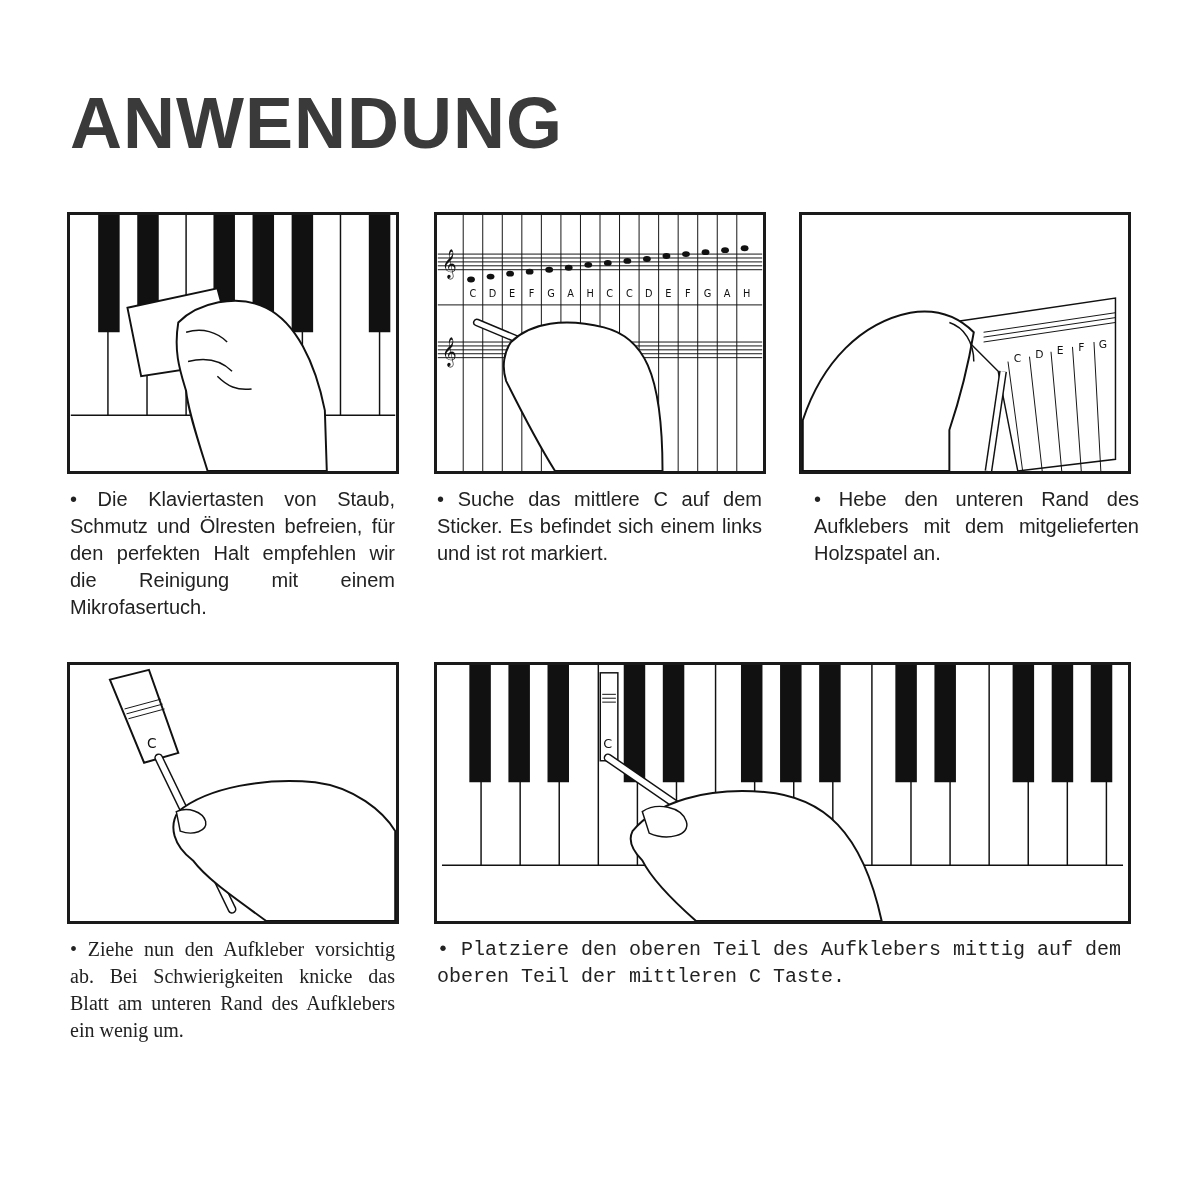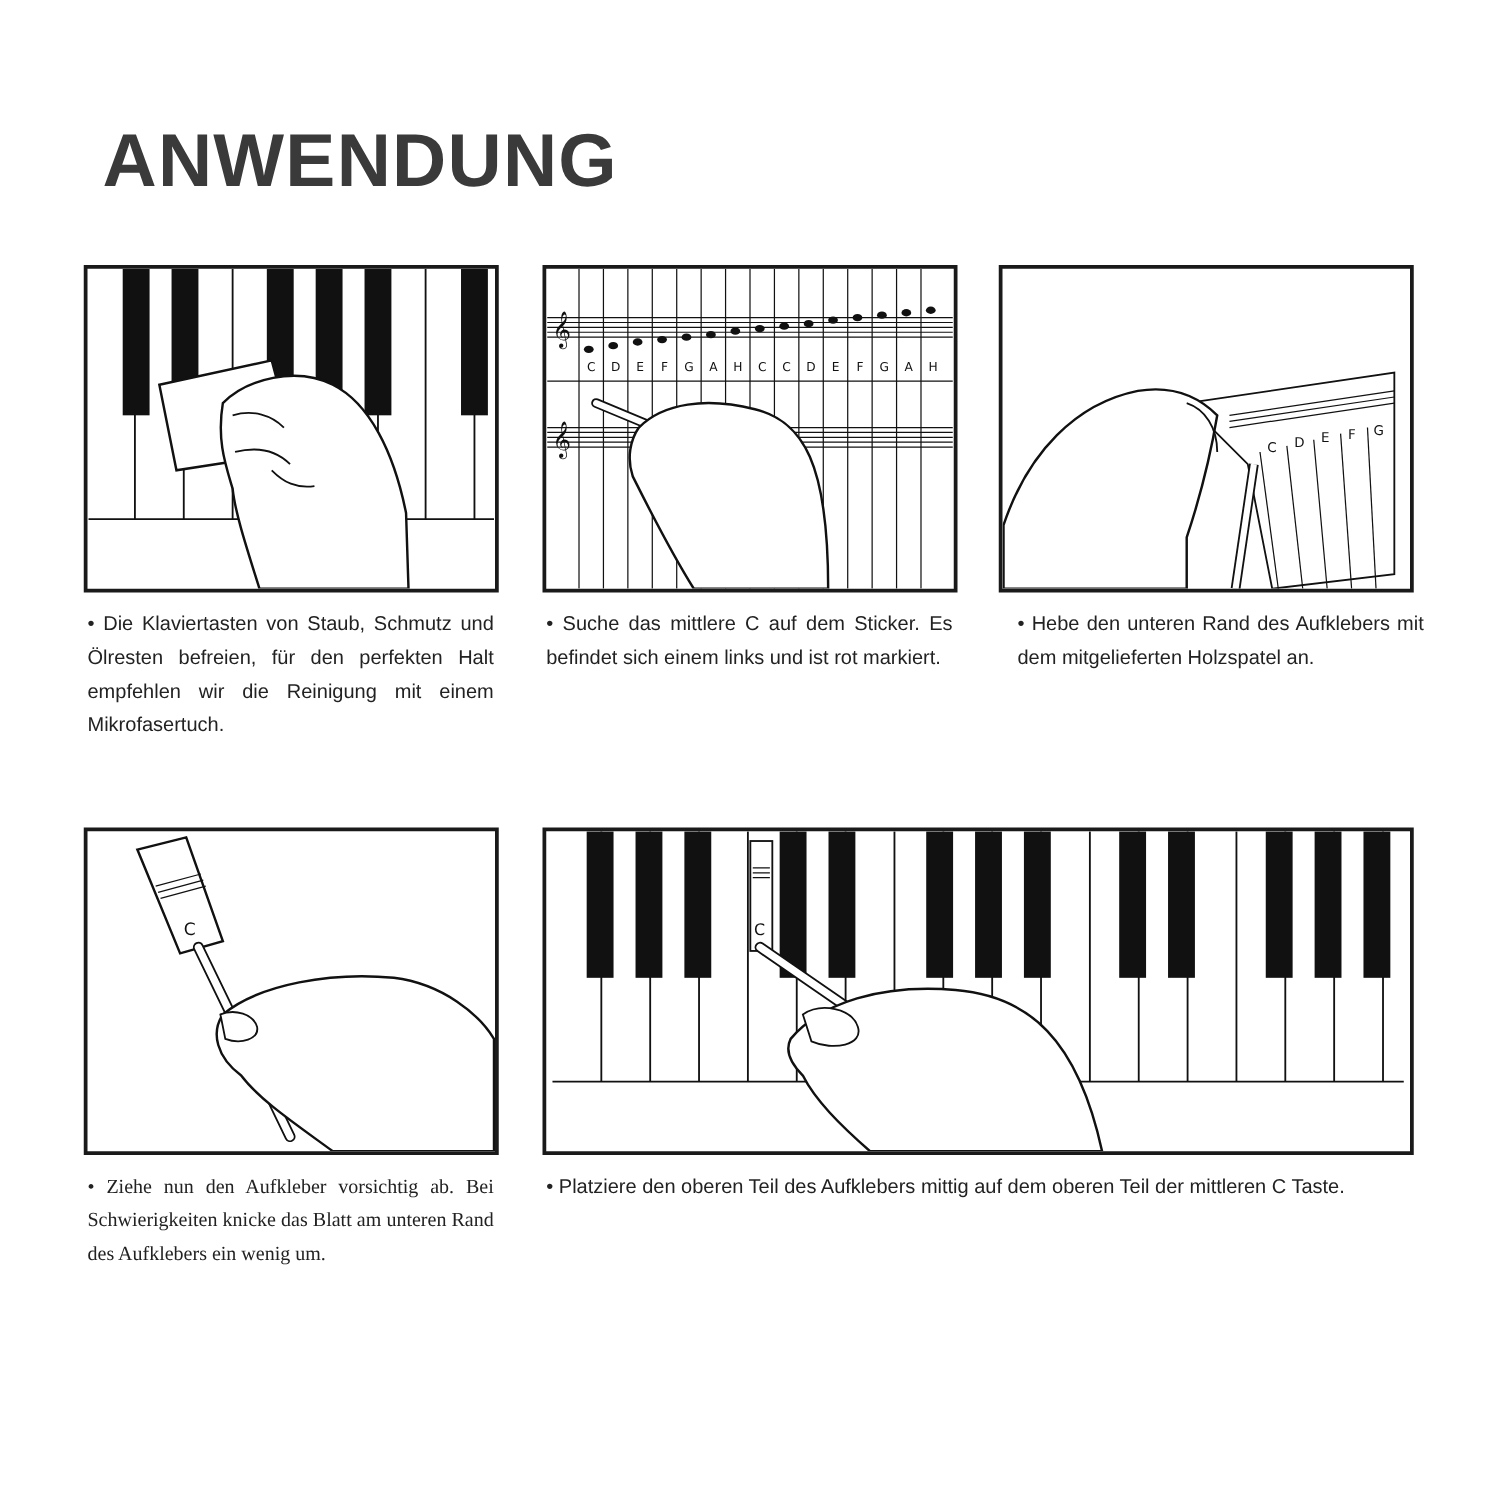--- a/index.html
+++ b/index.html
@@ -1,22 +1,22 @@
 <!DOCTYPE html>
 <html><head>
 <meta charset="utf-8">
 <style>
   html, body { margin: 0; padding: 0; background: #ffffff; }
   body { width: 1200px; height: 1200px; position: relative; overflow: hidden; font-family: "Liberation Sans", sans-serif; color: #222; }
-  .title { position: absolute; left: 66px; top: 78px; font-size: 60px; font-weight: bold; color: #3a3a3a; letter-spacing: 1px; margin: 16px; }
+  .title { position: absolute; left: 66px; top: 78px; font-size: 72px; font-weight: bold; color: #3a3a3a; letter-spacing: 1px; margin: 4px; }
   .panel { position: absolute; border: 3px solid #1a1a1a; background: #fff; box-sizing: border-box; overflow: hidden; }
   .panel svg { width: 100%; height: 100%; display: block; }
-  .caption { position: absolute; font-size: 16px; line-height: 27px; color: #222; text-align: justify; }
+  .caption { position: absolute; font-size: 20px; line-height: 27px; color: #222; text-align: justify; }
   .caption p { margin: 0; }
-  .caption.left { text-align: left; }
+  .caption.left { text-align: left; font-family: Liberation Mono, monospace; }
 </style>
 </head>
 <body>
 
 <h1 class="title">ANWENDUNG</h1>
 
 <div class="panel" style="left:67px; top:212px; width:332px; height:262px;">
   <svg viewBox="0 0 332 262">
     <g stroke="#111" stroke-width="1.5" fill="none">
       <line x1="0" y1="205" x2="332" y2="205"></line>

